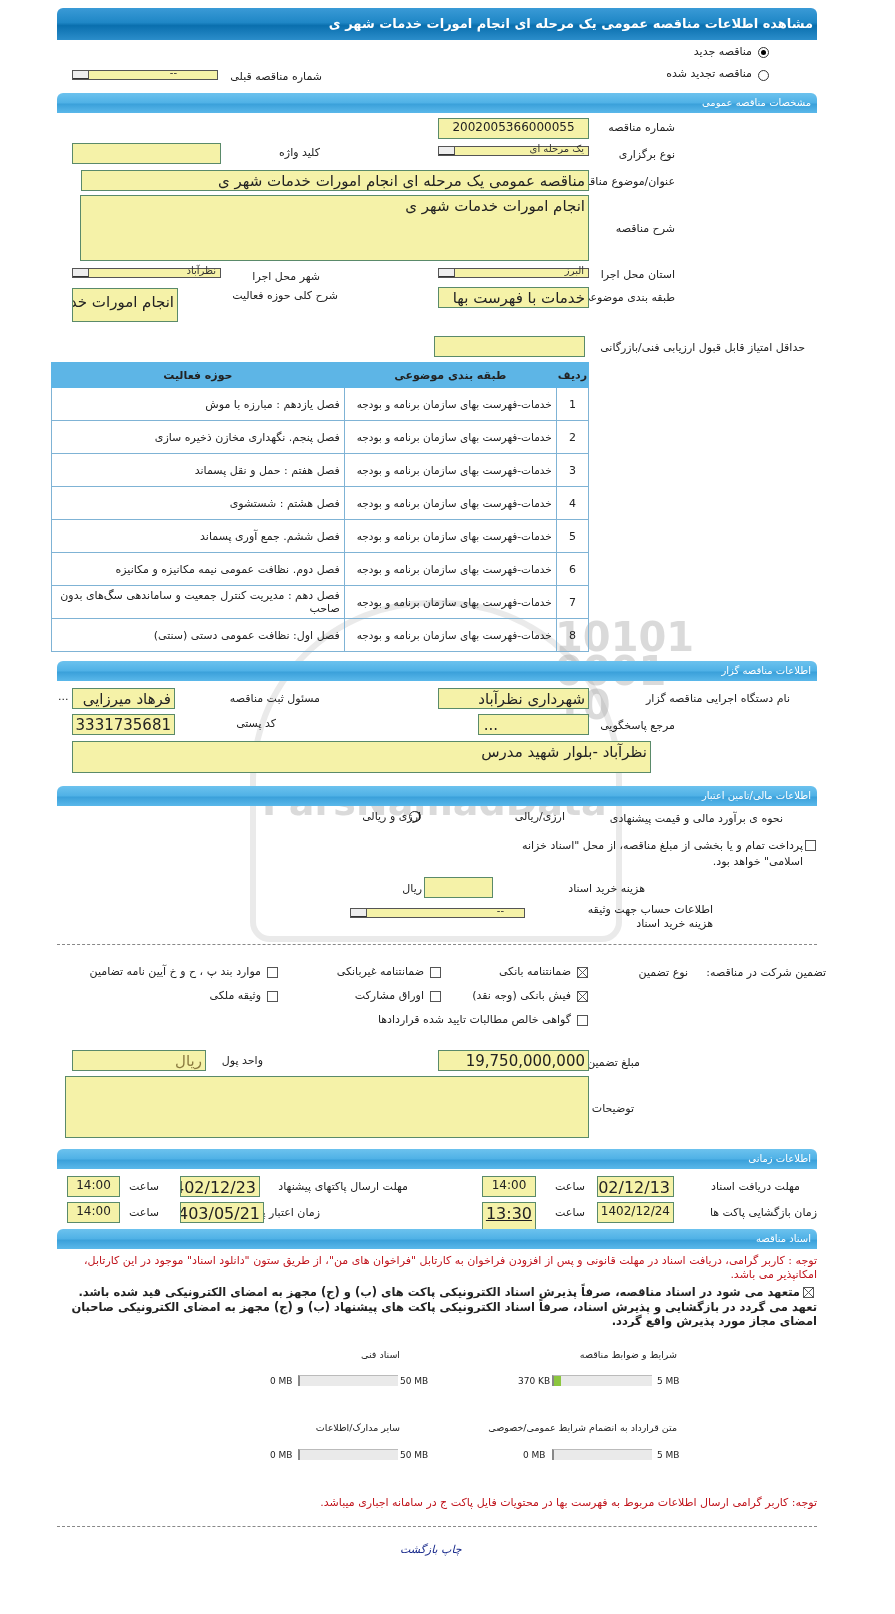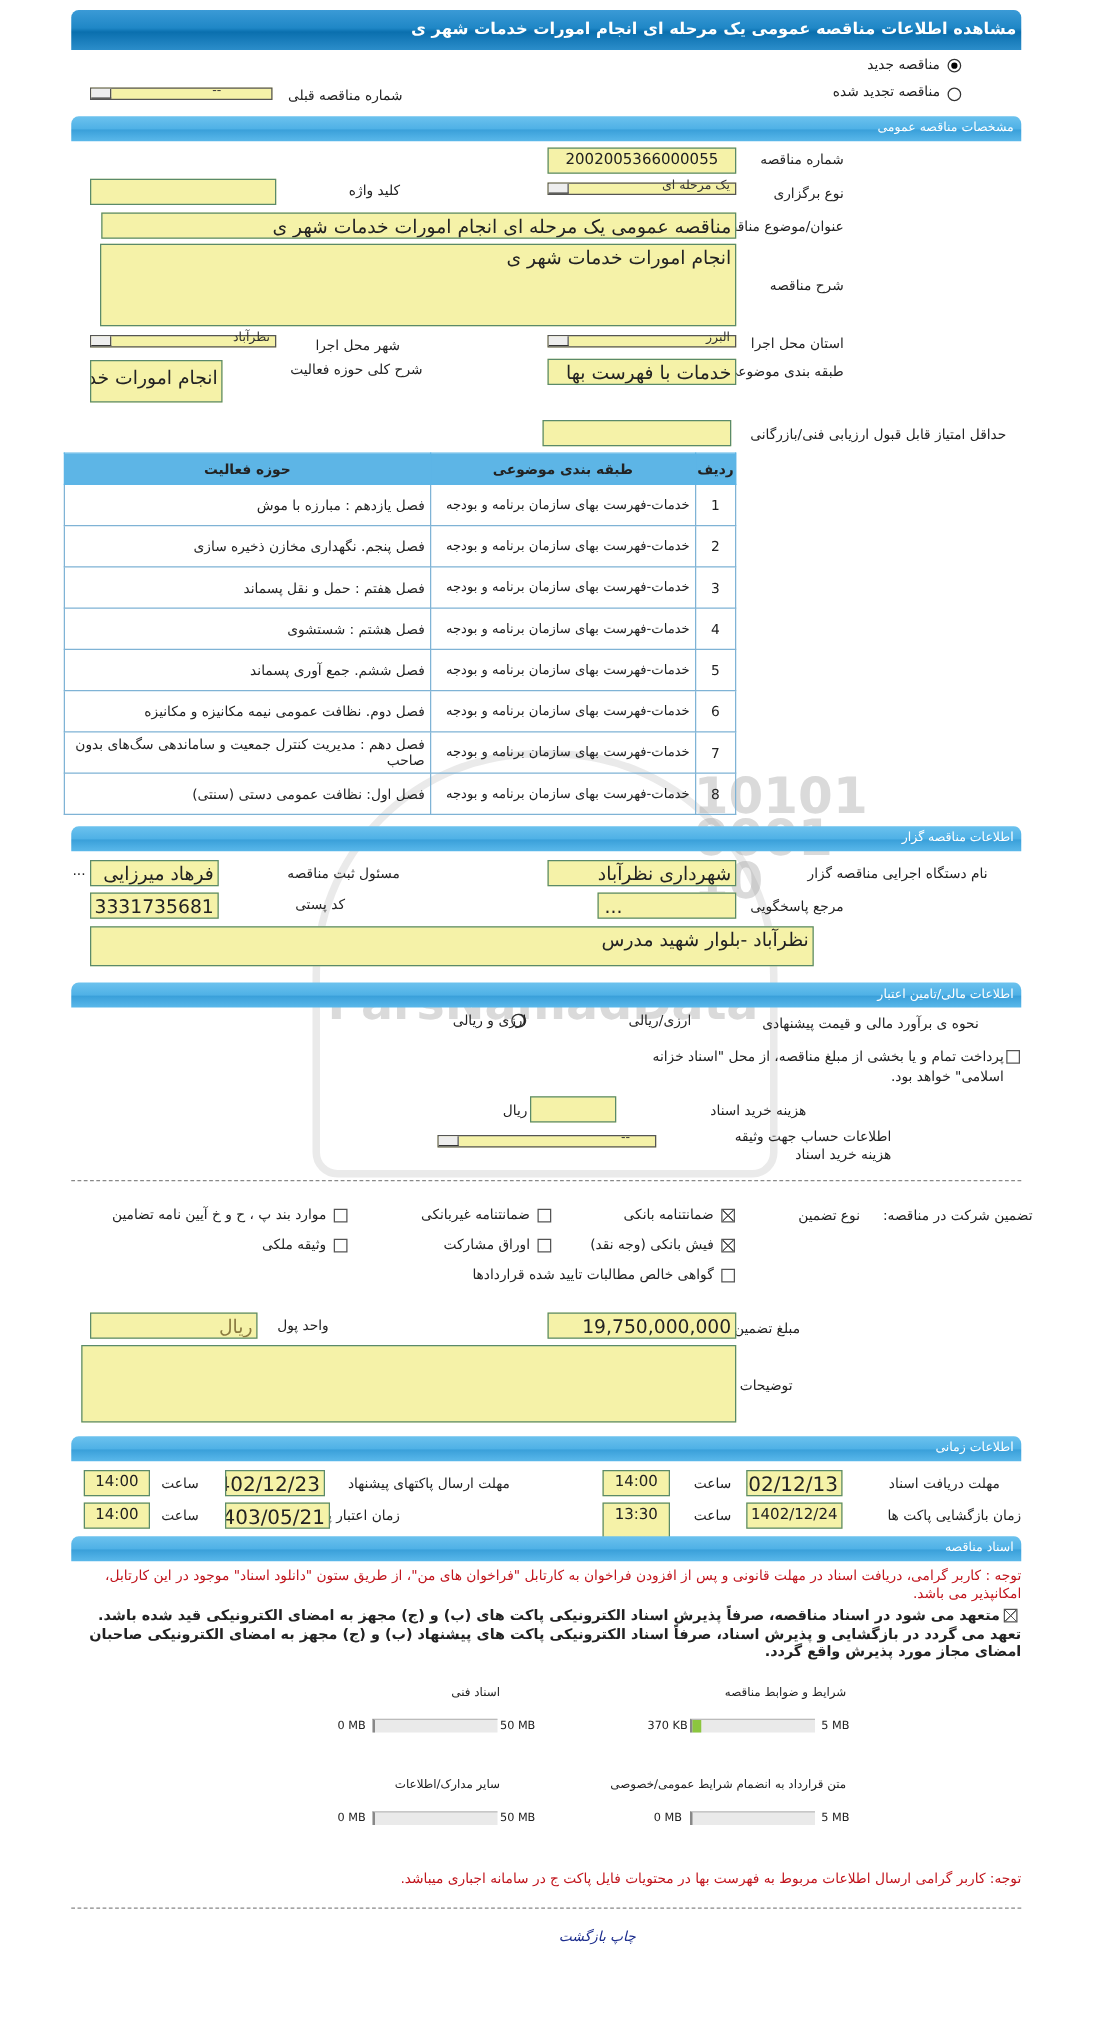--- a/index.html
+++ b/index.html
@@ -157,21 +157,21 @@
 <div class="lbl" style="right:619px;top:717px;">کد پستی</div>
 <div class="fld" style="left:72px;top:714px;width:103px;height:21px;">3331735681</div>
 
 <div class="lbl" style="right:260px;top:755px;">آدرس</div>
 <div class="fld" style="left:72px;top:741px;width:579px;height:32px;">نظرآباد -بلوار شهید مدرس</div>
 
 <div class="sec-bar" style="top:786px;">اطلاعات مالی/تامین اعتبار</div>
 
 <div class="lbl" style="right:112px;top:812px;">نحوه ی برآورد مالی و قیمت پیشنهادی</div>
 <div class="radio on" style="left:410px;top:811px;"></div>
-<div class="lbl" style="right:342px;top:810px;">ارزی/ریالی</div>
+<div class="lbl" style="right:330px;top:810px;">ارزی/ریالی</div>
 <div class="radio" style="left:409px;top:811px;left:409px;"></div>
 
 <div class="lbl" style="right:474px;top:810px;">ارزی و ریالی</div>
 
 <div class="chk" style="left:805px;top:840px;"></div>
 <div class="lbl" style="right:92px;top:838px;width:305px;white-space:normal;line-height:16px;">پرداخت تمام و یا بخشی از مبلغ مناقصه، از محل "اسناد خزانه اسلامی" خواهد بود.</div>
 
 <div class="lbl" style="right:250px;top:882px;">هزینه خرید اسناد</div>
 <div class="fld" style="left:424px;top:877px;width:69px;height:21px;"></div>
 <div class="lbl" style="right:473px;top:882px;">ریال</div>
@@ -219,21 +219,21 @@
 <div class="lbl" style="right:310px;top:1180px;">ساعت</div>
 <div class="fld center" style="left:482px;top:1176px;width:54px;height:21px;font-size:12px;">14:00</div>
 <div class="lbl" style="right:487px;top:1180px;">مهلت ارسال پاکتهای پیشنهاد</div>
 <div class="fld center" style="left:180px;top:1176px;width:80px;height:21px;font-size:16px;">1402/12/23</div>
 <div class="lbl" style="right:736px;top:1180px;">ساعت</div>
 <div class="fld center" style="left:67px;top:1176px;width:53px;height:21px;font-size:12px;">14:00</div>
 
 <div class="lbl" style="right:78px;top:1206px;">زمان بازگشایی پاکت ها</div>
 <div class="fld center" style="left:597px;top:1202px;width:77px;height:21px;font-size:12px;">1402/12/24</div>
 <div class="lbl" style="right:310px;top:1206px;">ساعت</div>
-<div class="fld center" style="left:482px;top:1202px;width:54px;height:31px;font-size:12px;">13:30</div>
+<div class="fld center" style="left:482px;top:1202px;width:54px;height:31px;font-size:16px;text-decoration:underline;">13:30</div>
 <div class="lbl" style="right:575px;top:1206px;">زمان اعتبار پیشنهاد</div>
 <div class="fld center" style="left:180px;top:1202px;width:84px;height:21px;font-size:16px;">1403/05/21</div>
 <div class="lbl" style="right:736px;top:1206px;">ساعت</div>
 <div class="fld center" style="left:67px;top:1202px;width:53px;height:21px;font-size:12px;">14:00</div>
 
 <div class="sec-bar" style="top:1229px;">اسناد مناقصه</div>
 
 <div class="lbl red" style="right:78px;top:1254px;width:760px;white-space:normal;line-height:14px;">توجه : کاربر گرامی، دریافت اسناد در مهلت قانونی و پس از افزودن فراخوان به کارتابل "فراخوان های من"، از طریق ستون "دانلود اسناد" موجود در این کارتابل، امکانپذیر می باشد.</div>
 
 <div class="chk on" style="left:803px;top:1287px;"></div>
@@ -259,16 +259,16 @@
 
 <div class="lbl" style="right:495px;top:1422px;font-size:9.5px;">سایر مدارک/اطلاعات</div>
 <div class="sz" style="left:270px;top:1450px;">0 MB</div>
 <div class="bar" style="left:298px;top:1449px;"></div>
 <div class="sz" style="left:400px;top:1450px;">50 MB</div>
 
 <div class="lbl red" style="right:78px;top:1496px;">توجه: کاربر گرامی ارسال اطلاعات مربوط به فهرست بها در محتویات فایل پاکت ج در سامانه اجباری میباشد.</div>
 
 <div class="hr" style="top:1526px;"></div>
 
-<div class="lbl" style="left:400px;top:1543px;direction:rtl;margin-left:47px;">
+<div class="lbl" style="left:400px;top:1543px;direction:rtl;">
   <span class="link">چاپ</span>
   <span class="link">بازگشت</span>
 </div>
 
 </body></html>

